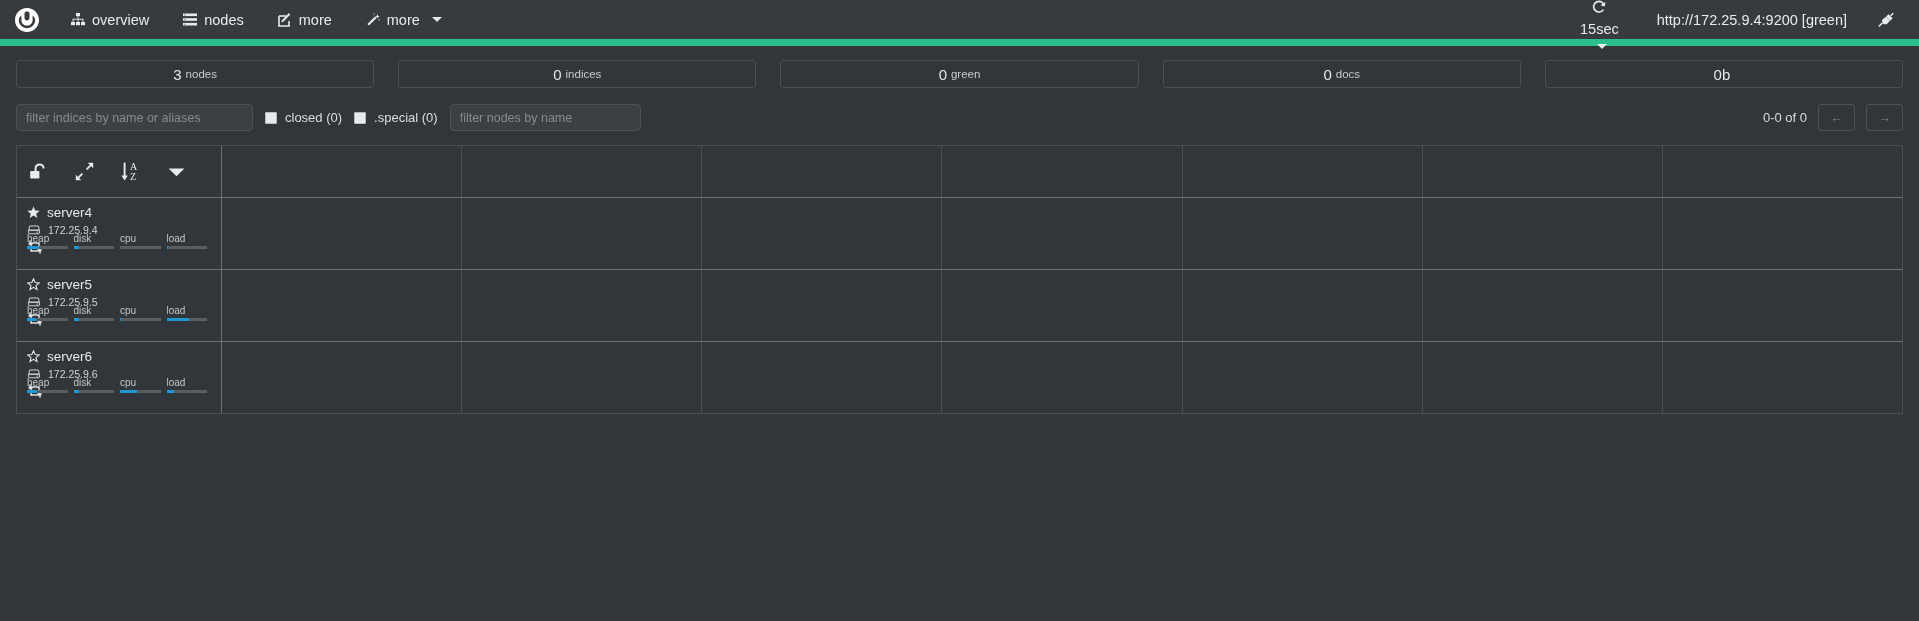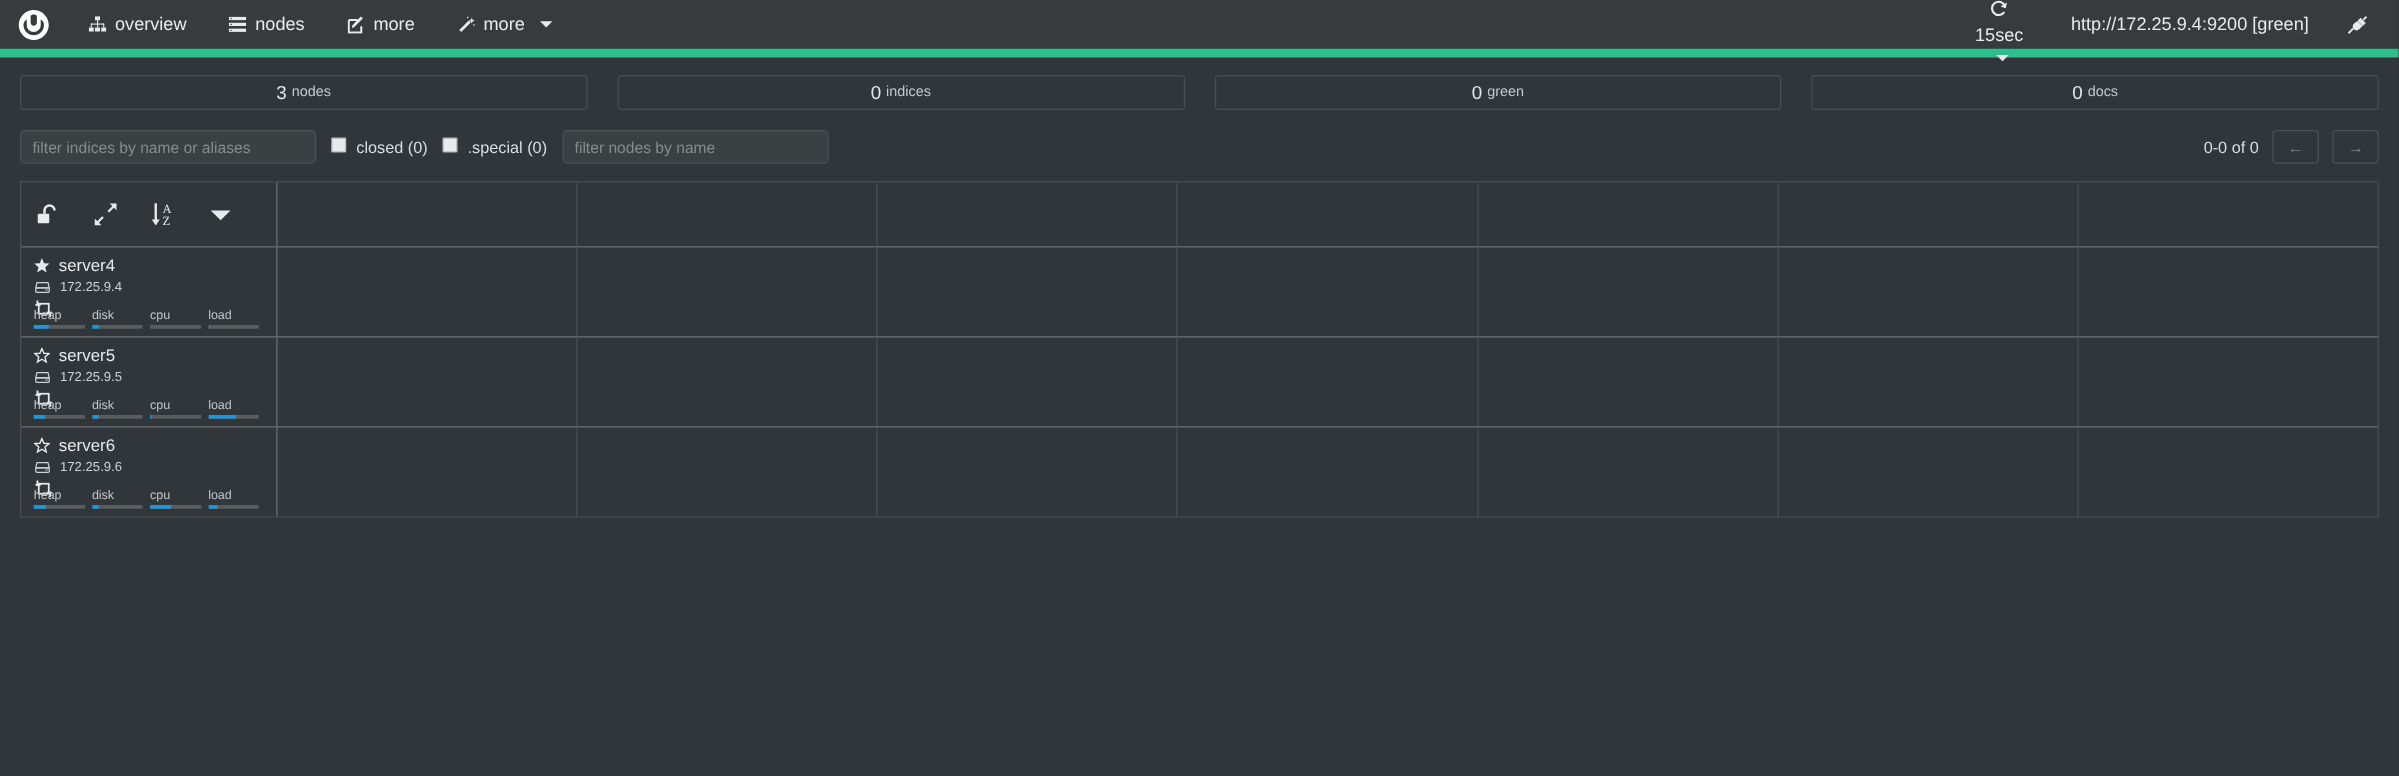--- a/index.html
+++ b/index.html
@@ -92,22 +92,22 @@
     border-radius: 4px;
     background: #3b4043;
     color: #d6d9db;
     font-size: 12.5px;
     padding: 0 9px;
     outline: none;
     font-family: "Liberation Sans", sans-serif;
   }
   .filter-input::placeholder { color: #868b8e; }
   #indices-filter { width: 237px; }
-  #nodes-filter   { width: 213px; }
-  .chk-group { display: flex; gap: 8px; cursor: pointer; }
+  #nodes-filter   { width: 191px; }
+  .chk-group { display: flex; align-items: center; gap: 8px; cursor: pointer; }
   .chk-box {
     width: 12px; height: 12px;
     background: #e8eaeb;
     border: 1px solid #b9bcbe;
     border-radius: 1px;
   }
   .chk-label { font-size: 13px; color: #dbdedf; white-space: nowrap; }
   .spacer { flex: 1; }
   .pager { display: flex; align-items: center; gap: 11px; }
   .pager-count { font-size: 13px; color: #dbdedf; white-space: nowrap; }
@@ -175,21 +175,21 @@
   .node-roles {
     display: flex; align-items: center; gap: 5px;
     color: #e8eaeb;
     margin-bottom: 2px;
     padding-left: 1px;
     height: 15px;
   }
   .metrics {
     display: flex;
     position: absolute;
-    left: 10px; right: 8px; bottom: 6px;
+    left: 10px; right: 8px; bottom: 20px;
     gap: 0;
   }
   .metric { flex: 1; padding-right: 6px; }
   .metric-label { font-size: 10px; color: #c3c6c8; margin-bottom: 2px; }
   .metric-track { height: 3px; background: #585d60; width: 100%; }
   .metric-fill { height: 3px; background: #2196d6; }
   svg { display: block; }
 </style>
 </head>
 <body>
@@ -296,20 +296,24 @@
     <span class="stat-num">0</span>
     <span class="stat-lbl">indices</span>
   </div>
   <div class="stat-card">
     <span class="stat-num">0</span>
     <span class="stat-lbl">green</span>
   </div>
   <div class="stat-card">
     <span class="stat-num">0</span>
     <span class="stat-lbl">docs</span>
+  </div>
+  <div class="stat-card">
+    <span class="stat-num">0b</span>
+    <span class="stat-lbl"></span>
   </div>
 </div>
 
 <div class="filter-row">
   <input class="filter-input" id="indices-filter" type="text" placeholder="filter indices by name or aliases" style="">
   <div class="chk-group">
     <span class="chk-box"></span>
     <span class="chk-label">closed (0)</span>
   </div>
   <div class="chk-group">

